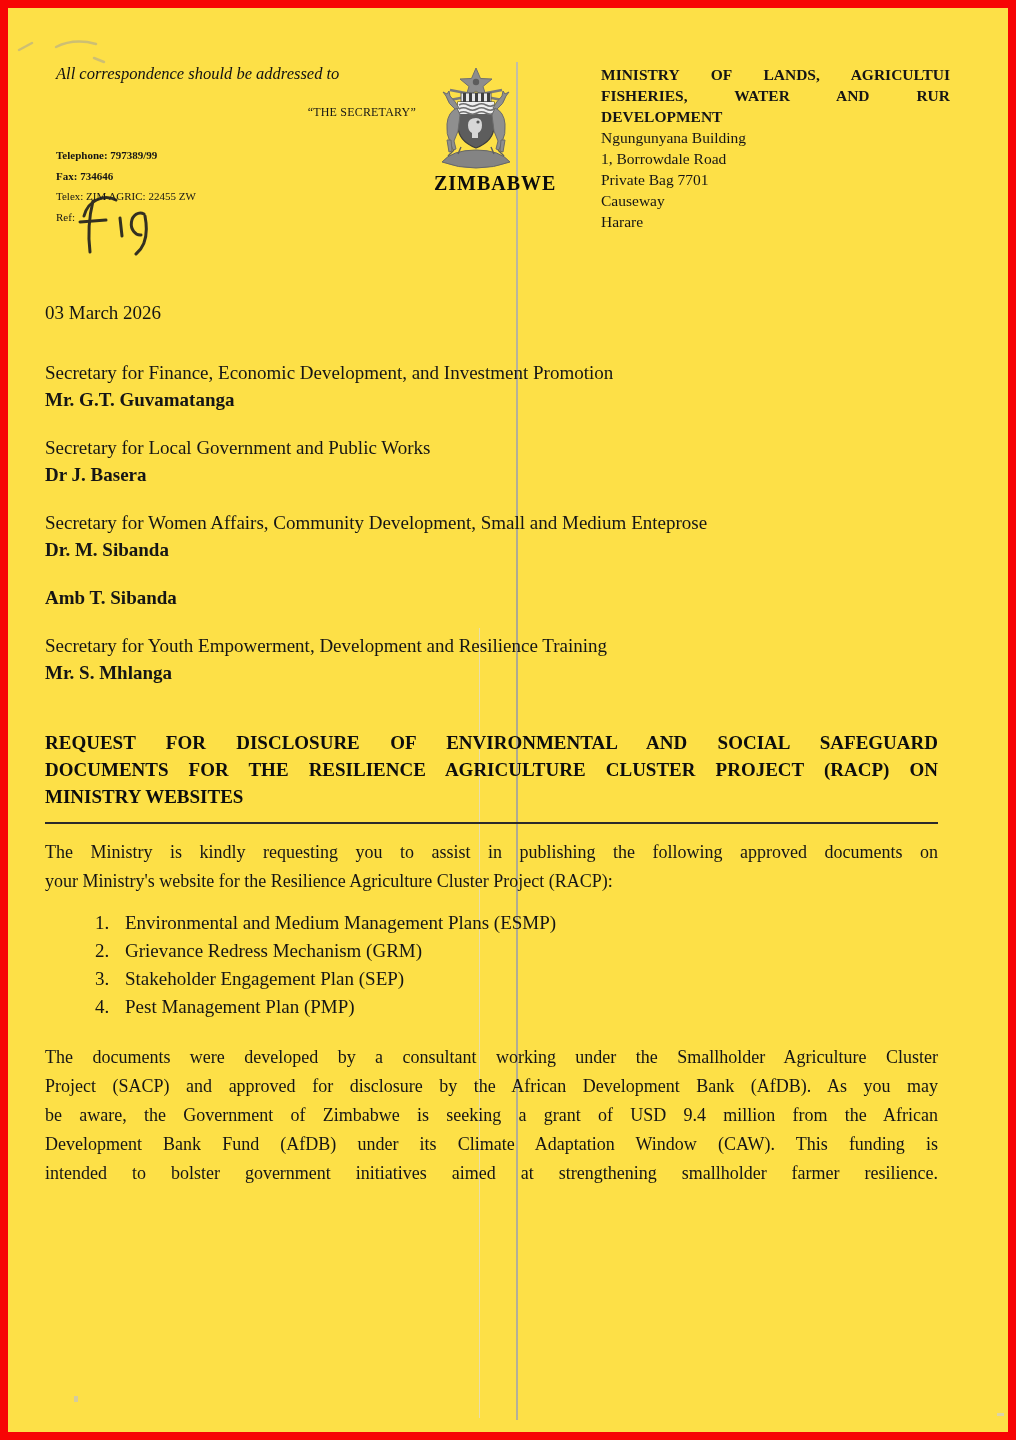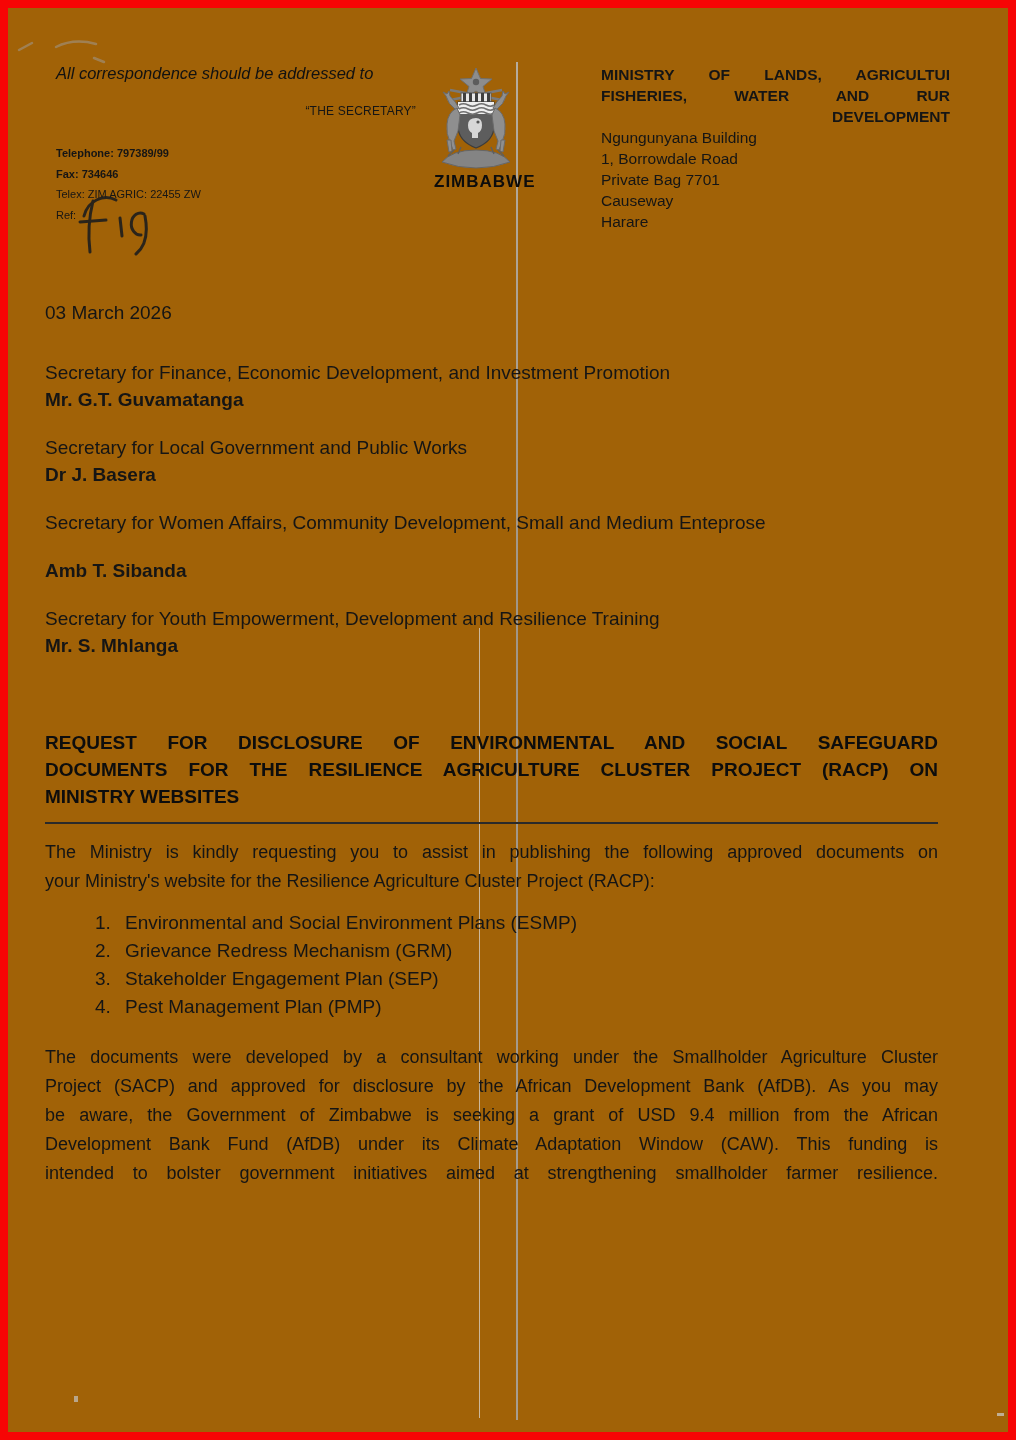--- a/index.html
+++ b/index.html
@@ -1,36 +1,36 @@
 <!DOCTYPE html>
 <html><head>
 <meta charset="utf-8">
 <style>
   html,body{margin:0;padding:0;background:#e9e9e9;}
   .scan-page{
     position:relative;
     width:1016px;height:1440px;
     box-sizing:border-box;
-    background:#a16207;
+    background:#fde047;
     border:8px solid #0ea5e9;
     overflow:hidden;
-    font-family:Liberation Sans, sans-serif;
+    font-family:Liberation Serif, serif;
     color:#151515;
   }
   
   .hdr-left{position:absolute;left:48px;top:56px;width:360px;}
   .hl-note{font-style:italic;font-size:16.5px;margin:0 0 21px 0;color:#111;}
   .hl-secretary{font-size:12px;margin:1px 0 25px 0;letter-spacing:.2px;text-align:right;}
   .hl-line{font-size:11px;line-height:20.5px;}
   .hl-bold{font-weight:bold;}
   .emblem-wrap{position:absolute;left:426px;top:58px;width:96px;}
   .emblem{display:block;width:84px;height:104px;}
-  .emblem-label{font-weight:bold;font-size:17px;letter-spacing:1px;margin-top:2px;color:#0c0c0c;}
+  .emblem-label{font-weight:bold;font-size:20px;letter-spacing:1px;margin-top:2px;color:#0c0c0c;}
   .hdr-right{position:absolute;left:593px;top:56px;width:349px;overflow:hidden;}
-  .hr-min-line{font-weight:bold;font-size:15.5px;line-height:21px;white-space:nowrap;text-align:right;}
+  .hr-min-line{font-weight:bold;font-size:15.5px;line-height:21px;white-space:nowrap;}
   .hr-addr-line{font-size:15.5px;line-height:21px;}
   .jline{text-align:justify;text-align-last:justify;}
   
   .fold-line{position:absolute;left:508px;top:54px;width:2px;height:1358px;background:linear-gradient(#b9b9b9,#9f9f9f 40%,#a8a8a8);opacity:.85;}
   .fold-line-faint{position:absolute;left:471px;top:620px;width:1px;height:790px;background:#dddddd;opacity:.7;}
   .smudge-svg{position:absolute;left:6px;top:26px;}
   .handwriting-svg{position:absolute;left:66px;top:182px;}
   .speck-a{position:absolute;left:66px;top:1388px;width:4px;height:6px;background:#c3c3c3;opacity:.7;}
   .speck-b{position:absolute;left:989px;top:1405px;width:7px;height:3px;background:#cfcfcf;opacity:.7;}
   
@@ -147,20 +147,21 @@
     <div class="recipient">
       <div class="r-title">Secretary for Finance, Economic Development, and Investment Promotion</div>
       <div class="r-name">Mr. G.T. Guvamatanga</div>
     </div>
     <div class="recipient">
       <div class="r-title">Secretary for Local Government and Public Works</div>
       <div class="r-name">Dr J. Basera</div>
     </div>
     <div class="recipient">
       <div class="r-title">Secretary for Women Affairs, Community Development, Small and Medium Enteprose</div>
+      <div class="r-name">Dr. M. Sibanda</div>
     </div>
     <div class="recipient">
       <div class="r-name">Amb T. Sibanda</div>
     </div>
     <div class="recipient">
       <div class="r-title">Secretary for Youth Empowerment, Development and Resilience Training</div>
       <div class="r-name">Mr. S. Mhlanga</div>
     </div>
   </div>
 
@@ -171,21 +172,21 @@
   </div>
 
   <div class="abs para intro">
     <div class="jline">The Ministry is kindly requesting you to assist in publishing the following approved documents on</div>
     <div class="left-last">your Ministry's website for the Resilience Agriculture Cluster Project (RACP):</div>
   </div>
 
   <div class="abs doc-list">
     <div class="doc-list-row">
       <span class="doc-num">1.</span>
-      <span>Environmental and Social Environment Plans (ESMP)</span>
+      <span>Environmental and Medium Management Plans (ESMP)</span>
     </div>
     <div class="doc-list-row">
       <span class="doc-num">2.</span>
       <span>Grievance Redress Mechanism (GRM)</span>
     </div>
     <div class="doc-list-row">
       <span class="doc-num">3.</span>
       <span>Stakeholder Engagement Plan (SEP)</span>
     </div>
     <div class="doc-list-row">

